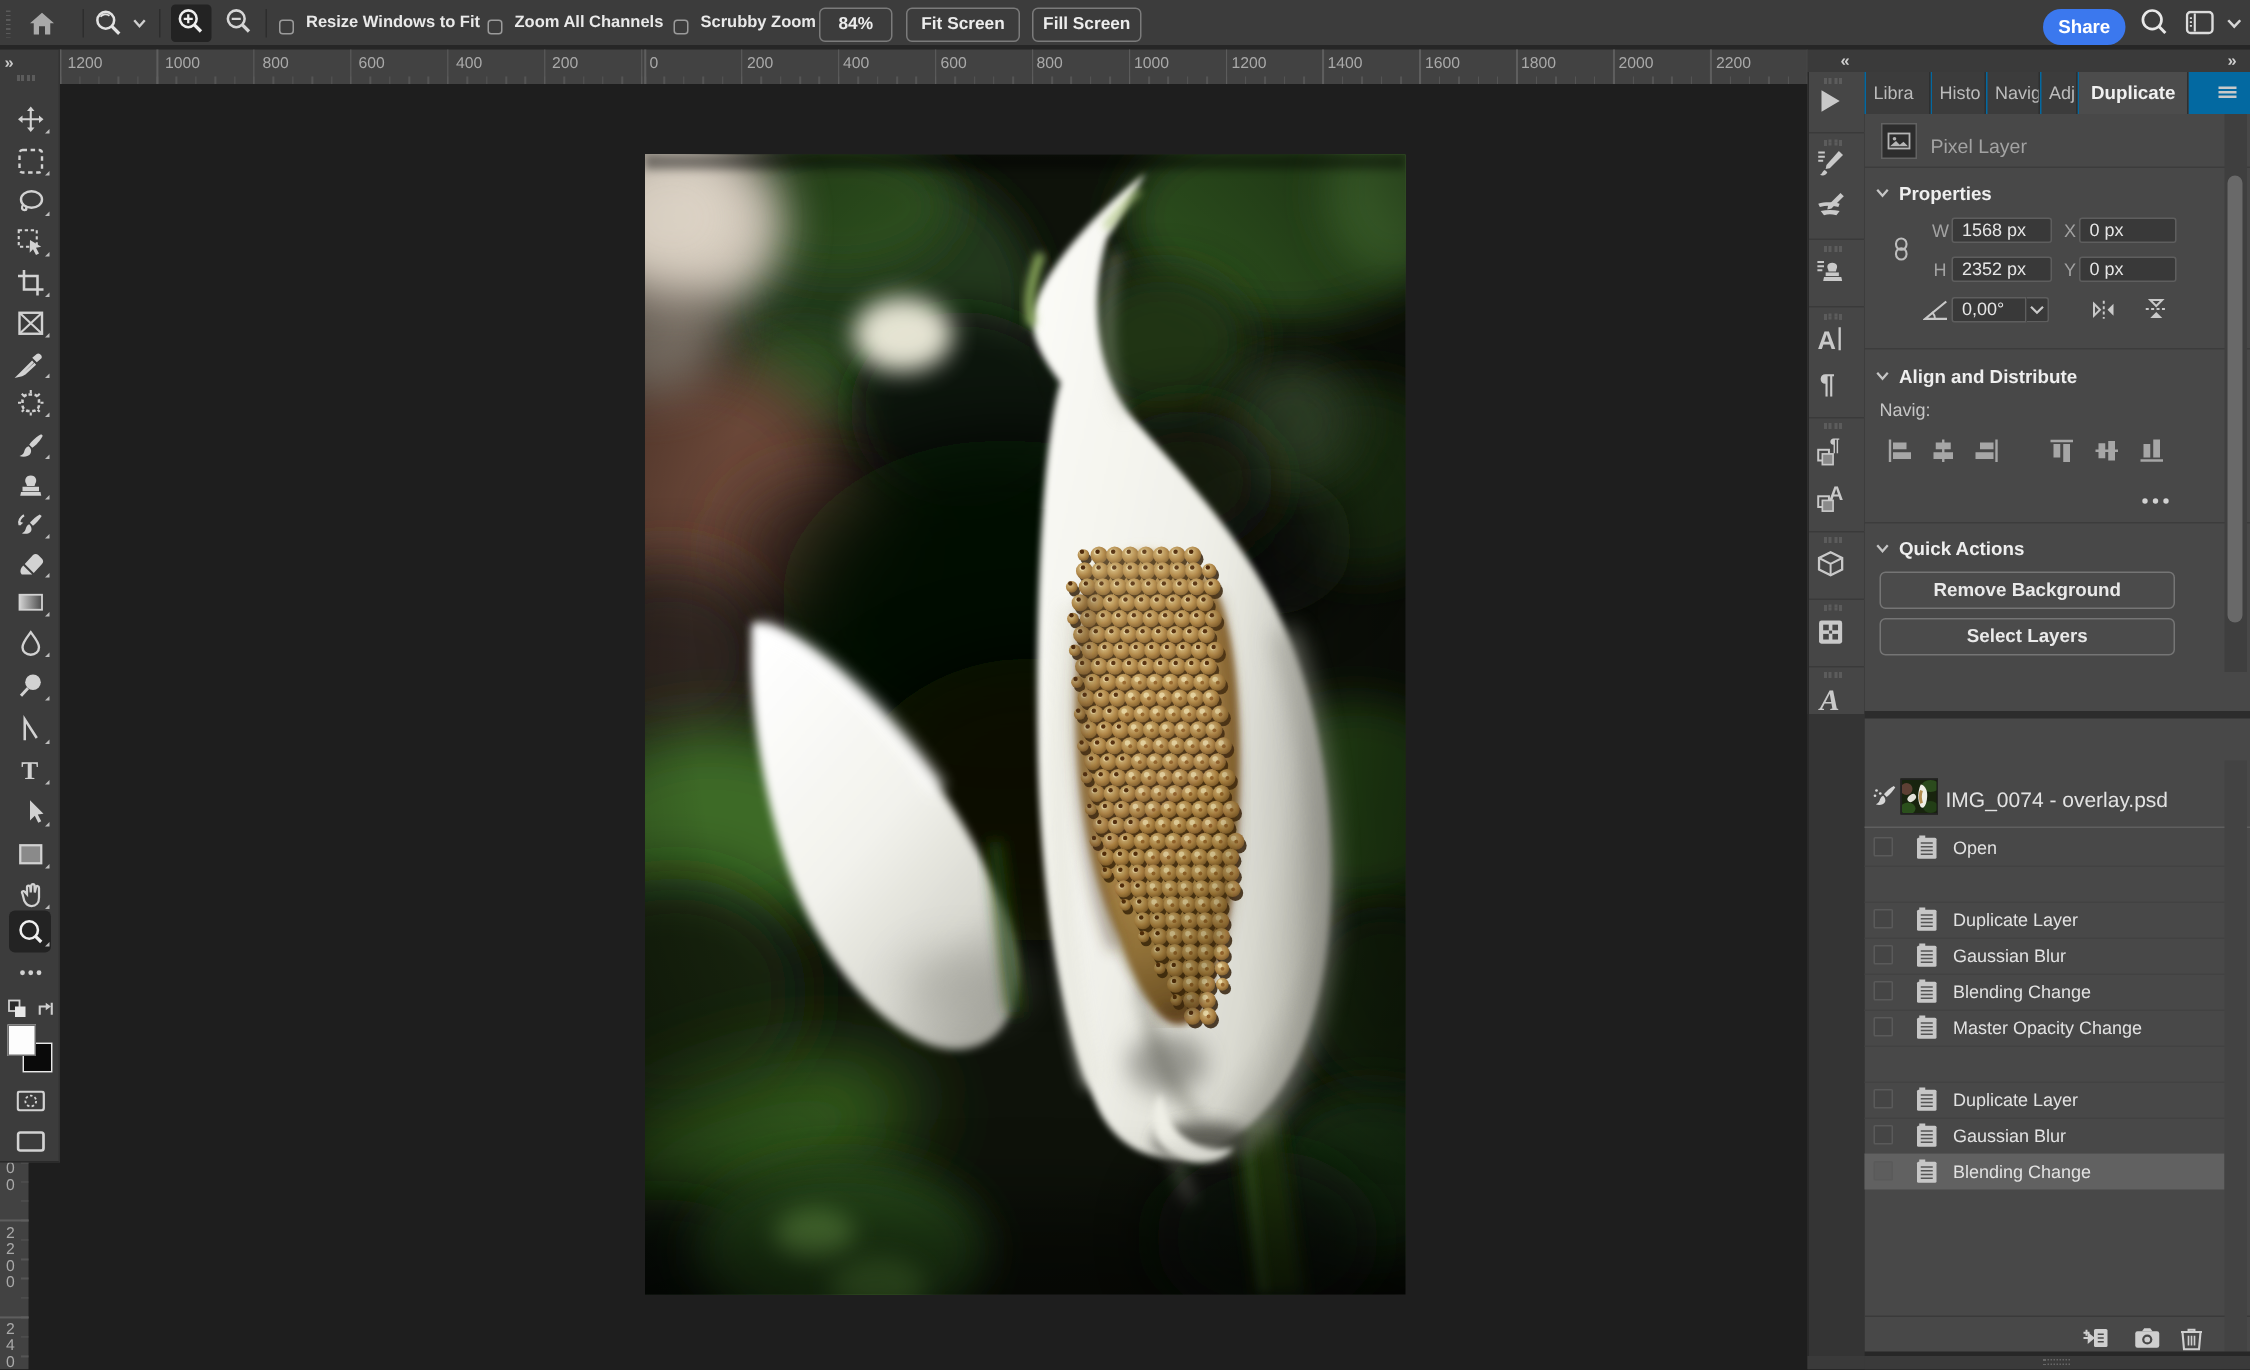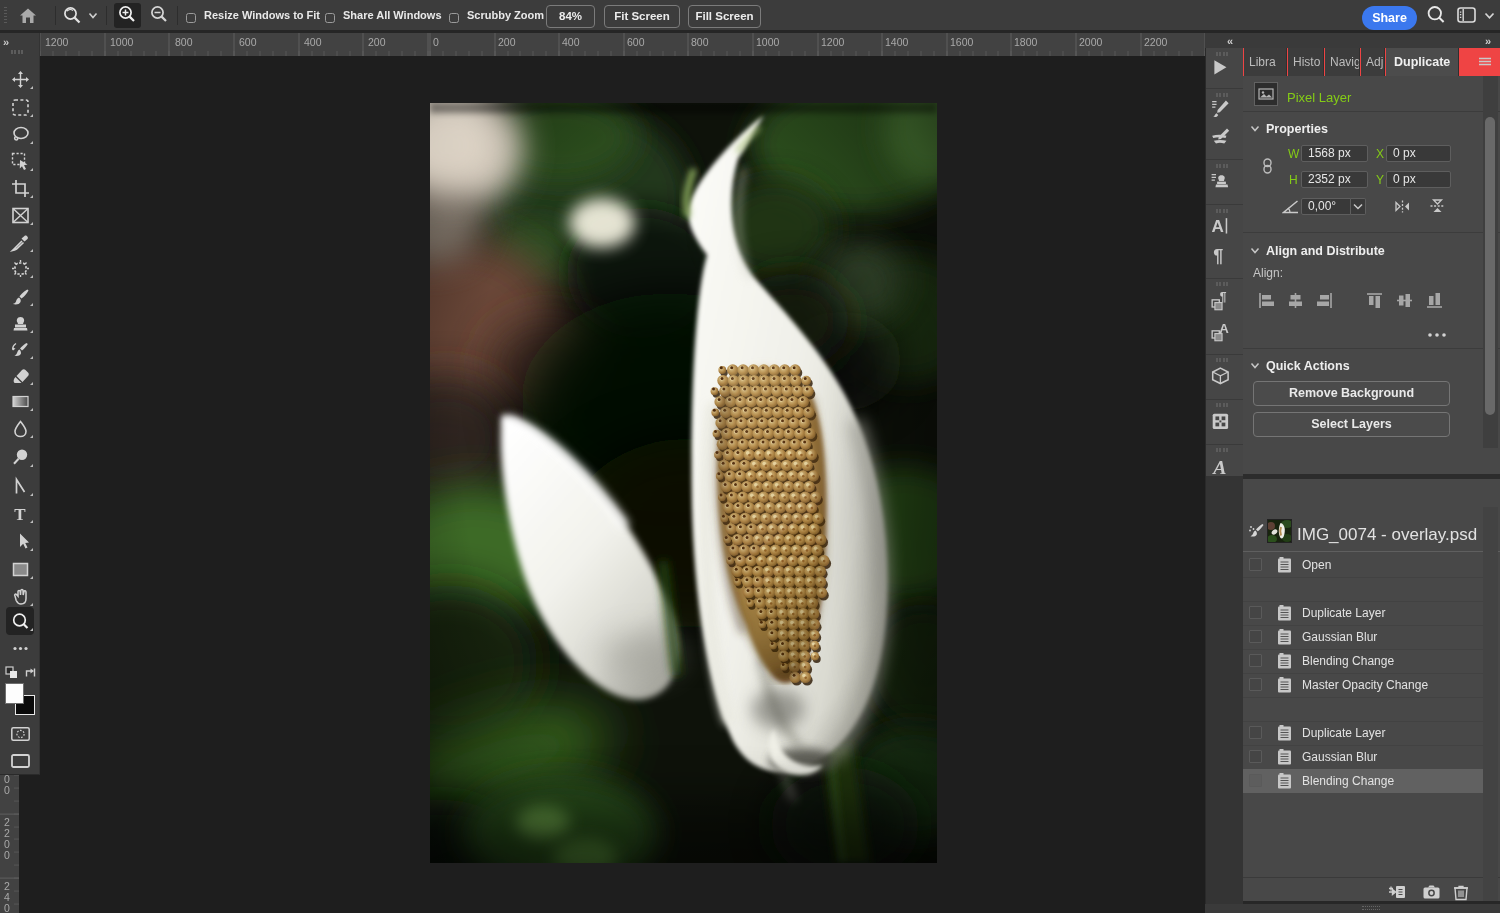--- a/index.html
+++ b/index.html
@@ -26,26 +26,26 @@
 #toolbar{left:0;top:33px;width:40px;height:742px;background:#3c3c3c;border-right:1px solid #333;border-bottom:1px solid #2a2a2a}
 .tool{position:absolute;left:0;width:40px;height:26px;display:flex;align-items:center;justify-content:center}
 .tool svg{overflow:visible}
 .fly{position:absolute;right:7px;bottom:3px;width:0;height:0;border-left:3.5px solid transparent;border-bottom:3.5px solid #bdbdbd}
 #dockstrip{left:1205px;top:33px;width:295px;height:15px;background:#3a3a3a}
 #dock{left:1205px;top:48px;width:38px;height:428px;background:#464646;border-left:1px solid #2a2a2a}
 #dockdark{left:1205px;top:476px;width:38px;height:437px;background:#343434;border-left:1px solid #2a2a2a}
 .grip{position:absolute;width:12px;height:4px;border-top:2px dotted #5c5c5c;border-bottom:2px dotted #5c5c5c}
 .dockdiv{position:absolute;left:1206px;width:37px;height:1px;background:#3a3a3a}
 #panel{left:1243px;top:48px;width:257px;height:865px;background:#484848}
-.tabrow{position:absolute;left:0;width:257px;height:28px;background:#ef4444}
+.tabrow{position:absolute;left:0;width:257px;height:28px;background:#0369a1}
 .tab{position:absolute;top:0;height:28px;line-height:29px;font-size:12px;color:#bcbcbc;padding:0 8px;border-right:1px solid #2f2f2f;background:#3c3c3c;white-space:nowrap;overflow:hidden}
 .tabsel{background:#4c4c4c;color:#f0f0f0;font-weight:bold}
 .phead{position:absolute;font-size:12.5px;font-weight:bold;color:#eeeeee}
 .inp{position:absolute;height:17px;background:#393939;border:1px solid #5e5e5e;border-radius:2px;color:#e6e6e6;font-size:12px;line-height:15px;padding-left:6px}
-.lbl{position:absolute;font-size:12px;color:#84cc16}
+.lbl{position:absolute;font-size:12px;color:#a3a3a3}
 .qbtn{position:absolute;left:10px;width:197px;height:25px;border:1px solid #757575;border-radius:4px;background:#4b4b4b;color:#e9e9e9;font-size:12.5px;font-weight:bold;text-align:center;line-height:23px}
 .hrow{position:absolute;left:0;width:240px;height:24px}
 .hlbl{position:absolute;left:59px;top:5px;font-size:12px;color:#e2e2e2}
 .hdiv{position:absolute;left:0;width:257px;height:1px;background:#424242}
 .cb2{position:absolute;left:6px;top:5px;width:13px;height:13px;border:1px solid #5a5a5a;background:rgba(0,0,0,0.04);border-radius:1px}
 </style>
 </head>
 <body>
 <div id="topbar" class="abs">
 <div class="abs" style="left:4px;top:7px;width:3px;height:18px;background:repeating-linear-gradient(180deg,#5a5a5a 0 1px,transparent 1px 3px)"></div>
@@ -81,21 +81,21 @@
       <svg width="20" height="20" viewBox="0 0 20 20" style="">
         <circle cx="8.5" cy="7.5" r="5.6" fill="none" stroke="#d6d6d6" stroke-width="1.7"></circle>
         <line x1="5.5" y1="7.5" x2="11.5" y2="7.5" stroke="#d6d6d6" stroke-width="1.5"></line>
         <line x1="12.6" y1="11.6" x2="17" y2="16" stroke="#d6d6d6" stroke-width="2.2"></line>
       </svg>
     </div>
 <div class="sep" style="left:177px"></div>
 <div class="cbox" style="left:186px"></div>
 <div class="tblabel" style="left:204px">Resize Windows to Fit</div>
 <div class="cbox" style="left:325px"></div>
-<div class="tblabel" style="left:343px">Share All Windows</div>
+<div class="tblabel" style="left:343px">Zoom All Channels</div>
 <div class="cbox" style="left:449px"></div>
 <div class="tblabel" style="left:467px">Scrubby Zoom</div>
 <div class="tbtn" style="left:546px;width:49px">84%</div>
 <div class="tbtn" style="left:604px;width:76px">Fit Screen</div>
 <div class="tbtn" style="left:688px;width:73px">Fill Screen</div>
 <div class="abs" style="left:1362px;top:6px;width:55px;height:24px;border-radius:12px;background:#3b78ee;color:#fff;font-size:12.5px;font-weight:bold;text-align:center;line-height:24px">Share</div>
 <div class="ic" style="left:1426px;top:5px;width:20px;height:20px">
       <svg width="20" height="20" viewBox="0 0 20 20" style="">
         <circle cx="8.8" cy="8.2" r="6.2" fill="none" stroke="#e8e8e8" stroke-width="1.8"></circle>
         <line x1="13.3" y1="12.7" x2="17.6" y2="17" stroke="#e8e8e8" stroke-width="2"></line>
@@ -1583,21 +1583,21 @@
         <path d="M4.5 14 L12.5 14 L8.5 10 Z" fill="#c9c9c9"></path>
       </svg>
     </div>
 <div class="hdiv" style="top:184px;background:#3c3c3c"></div>
 <div class="ic" style="left:7px;top:198px;width:10px;height:10px">
       <svg width="10" height="10" viewBox="0 0 10 10" style="">
         <path d="M1.5 2.5 L5 6.5 L8.5 2.5" fill="none" stroke="#c6c6c6" stroke-width="1.5"></path>
       </svg>
     </div>
 <div class="phead" style="left:23px;top:196px">Align and Distribute</div>
-<div class="lbl" style="left:10px;top:218px;color:#c6c6c6">Align:</div>
+<div class="lbl" style="left:10px;top:218px;color:#c6c6c6">Navig:</div>
 <div class="ic" style="left:15px;top:244px;width:17px;height:17px">
       <svg width="17" height="17" viewBox="0 0 17 17" style="">
         <line x1="2" y1="1" x2="2" y2="16" stroke="#a6a6a6" stroke-width="1.6"></line>
         <rect x="4" y="3" width="9" height="4.5" fill="#a6a6a6"></rect>
         <rect x="4" y="9.5" width="12" height="4.5" fill="#a6a6a6"></rect>
       </svg>
     </div>
 <div class="ic" style="left:44px;top:244px;width:17px;height:17px">
       <svg width="17" height="17" viewBox="0 0 17 17" style="">
         <line x1="8.5" y1="1" x2="8.5" y2="16" stroke="#a6a6a6" stroke-width="1.6"></line>
@@ -1662,21 +1662,21 @@
 <div class="abs" style="left:24px;top:471px;width:25px;height:24px;border:1px solid #222;background:#101408"><svg width="23" height="22" viewBox="0 0 23 22" style="">
         <rect width="23" height="22" fill="#18240e"></rect>
         <ellipse cx="3" cy="6" rx="4" ry="4" fill="#5d4034"></ellipse>
         <ellipse cx="19" cy="4" rx="6" ry="4" fill="#2b4b1d"></ellipse>
         <ellipse cx="4" cy="19" rx="5" ry="4" fill="#2b501c"></ellipse>
         <ellipse cx="19" cy="18" rx="5" ry="4" fill="#223e16"></ellipse>
         <path d="M12.5 3 C10.5 7 10 14 12.5 18 C15 20 16.8 15 16.8 10 C16.8 6 14.5 3 12.5 3 Z" fill="#eeeee6"></path>
         <ellipse cx="6.5" cy="12" rx="3.2" ry="2.2" fill="#e2e2da" transform="rotate(-40 6.5 12)"></ellipse>
         <path d="M13 7 C12.2 9 12.2 13 13 15.5" stroke="#b38e50" stroke-width="2" fill="none"></path>
       </svg></div>
-<div class="lbl" style="left:54px;top:477px;color:#e2e2e2;font-size:17px">IMG_0074 - overlay.psd</div>
+<div class="lbl" style="left:54px;top:477px;color:#e2e2e2;font-size:14px">IMG_0074 - overlay.psd</div>
 <div class="abs" style="left:0;top:503px;width:257px;height:1px;background:#5f5f5f"></div>
 <div class="hrow" style="top:505px;width:240px">
 <div class="cb2"></div>
 <div class="abs" style="left:33px;top:3px;width:17px;height:18px"><svg width="17" height="18" viewBox="0 0 17 18" style="">
           <rect x="2" y="2.5" width="13" height="14" rx="1" fill="#c7c7c7"></rect>
           <rect x="3.5" y="1" width="4" height="3" fill="#c7c7c7"></rect>
           <path d="M4.5 6 h8 M4.5 8.5 h8 M4.5 11 h8 M4.5 13.5 h8" stroke="#555" stroke-width="1.1"></path>
         </svg></div>
 <div class="hlbl">Open</div>
 </div>

